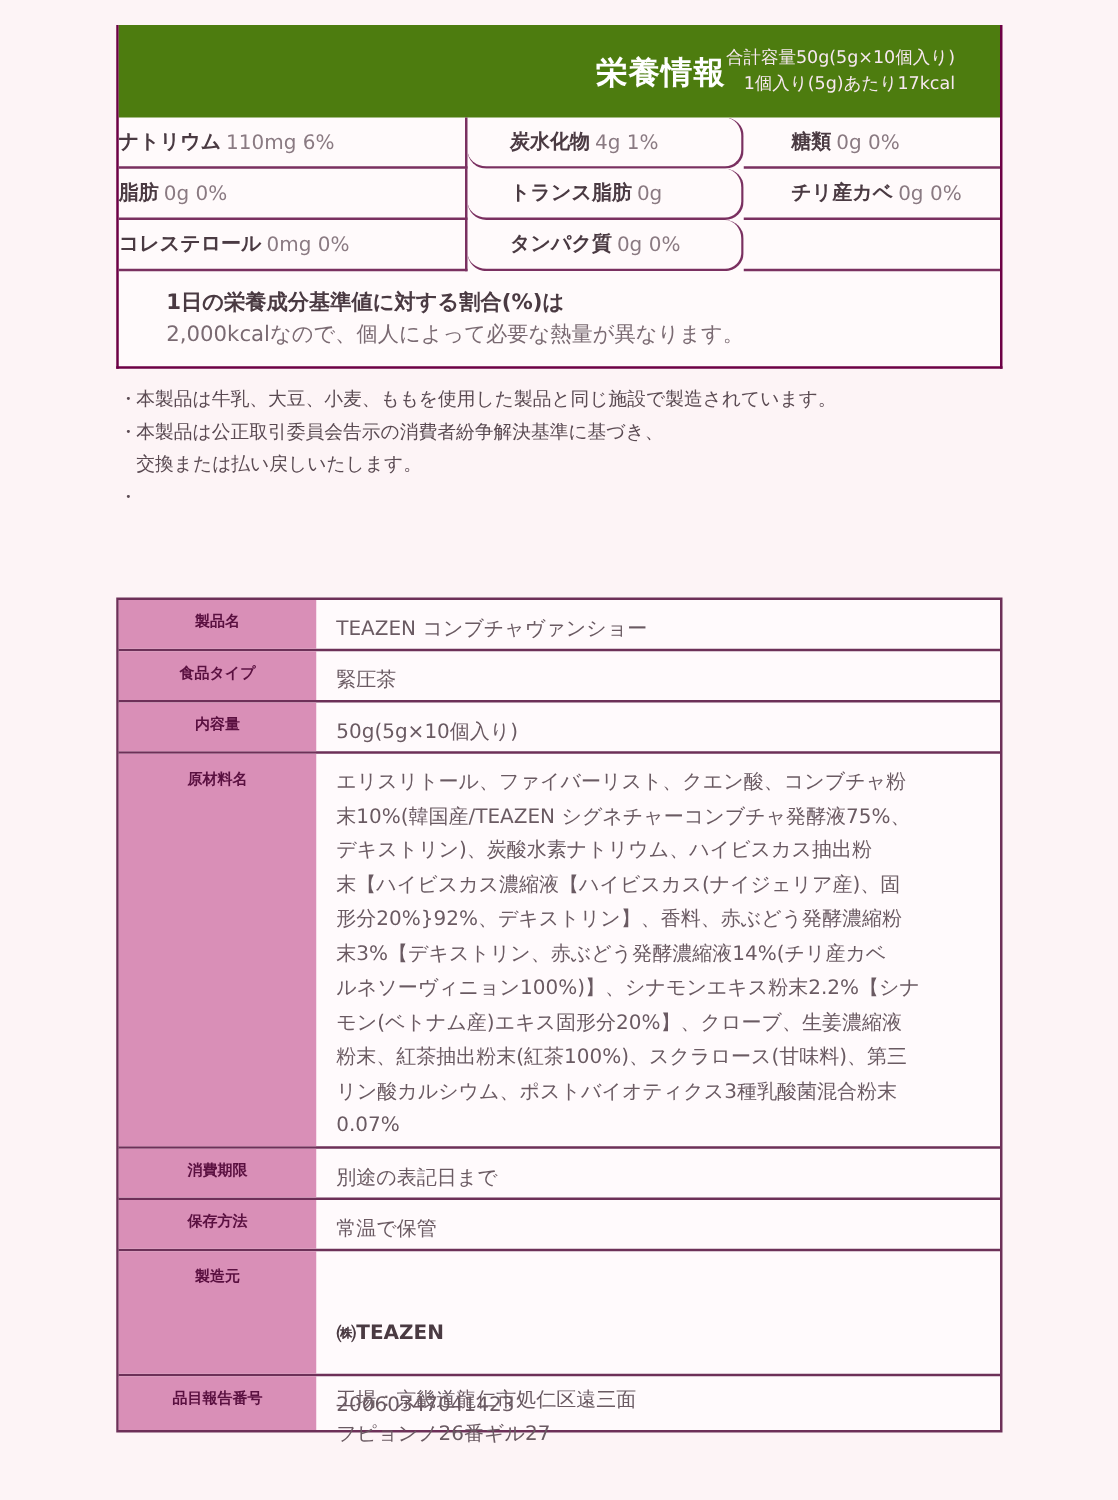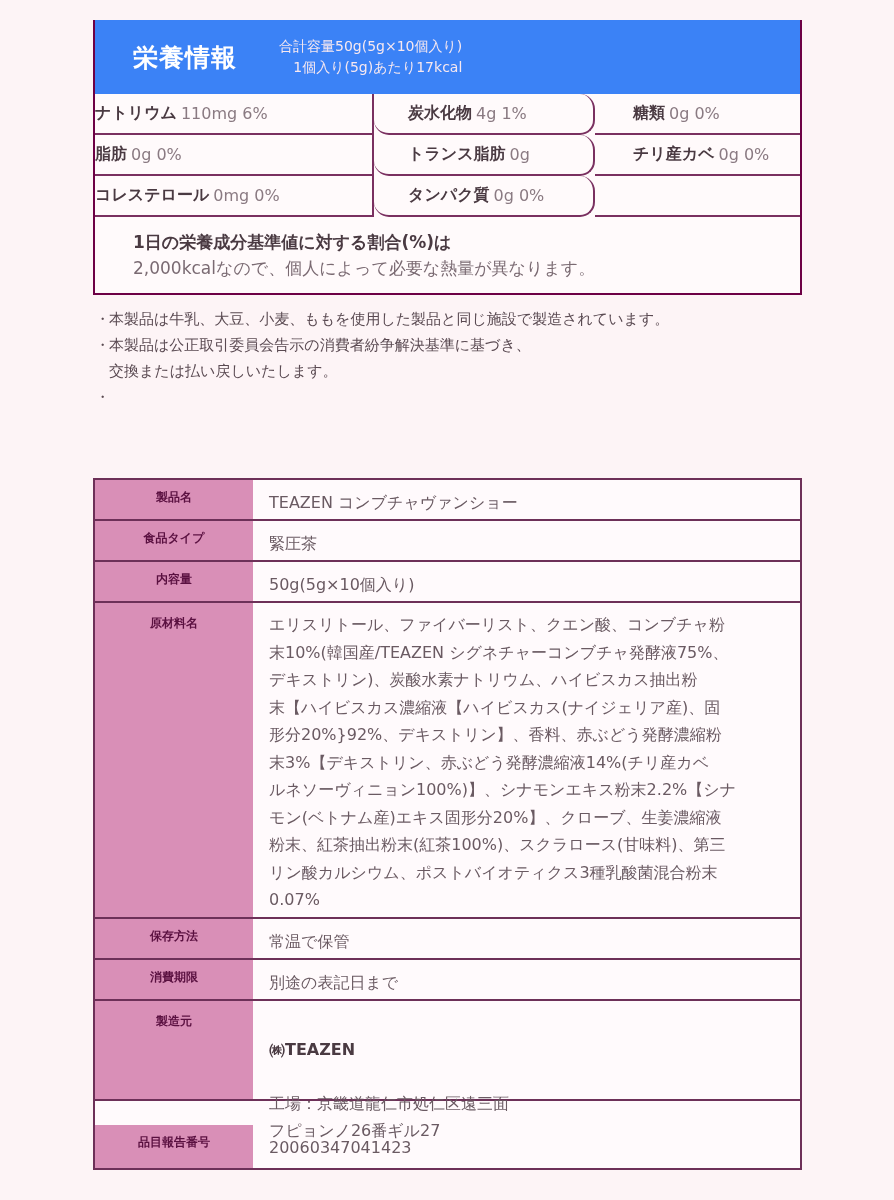--- a/index.html
+++ b/index.html
@@ -1,40 +1,40 @@
 <!DOCTYPE html>
 <html><head>
 <meta charset="utf-8">
 <style>
   * { box-sizing: border-box; margin: 0; padding: 0; }
   html, body { width: 894px; height: 1200px; background: #fdf4f6; overflow: hidden; }
   body { font-family: "DejaVu Sans", "Liberation Sans", sans-serif; color: #5a4a52; position: relative; }
 
   .nutrition { position: absolute; left: 93px; top: 20px; width: 709px; border: 2px solid #6d0045; border-top: none; background: #fffafb; }
-  .nut-header { background: #3b82f6; height: 74px; display: flex; justify-content: flex-start; align-items: center; padding: 0 36px 0 38px; gap: 42px; }
+  .nut-header { background: #4d7c0f; height: 74px; display: flex; justify-content: flex-end; align-items: center; padding: 0 36px 0 38px; }
   .nut-title { color: #ffffff; font-size: 25px; font-weight: bold; letter-spacing: 1px; }
   .nut-meta { color: #f7e8f0; font-size: 14px; text-align: right; line-height: 21px; }
   .nut-grid { display: grid; grid-template-columns: 279px 221px 1fr; }
   .nut-cell { height: 41px; border-right: 2px solid #7a3060; border-bottom: 2px solid #7a3060; display: flex; align-items: center; font-size: 16px; }
   .nut-cell:nth-child(3n+2) { padding-left: 34px; border-radius: 15px; }
   .nut-cell:nth-child(3n) { border-right: none; padding-left: 38px; text-align: center; }
   .nut-name { font-weight: bold; color: #4a3a42; margin-right: 4px; }
   .nut-val { color: #8a7a82; }
   .nut-note { padding: 12px 0 12px 38px; font-size: 17px; line-height: 26px; }
   .nut-note .b { font-weight: bold; color: #4a3a42; }
   .nut-note .n { color: #7a6a72; }
 
   .notices { position: absolute; left: 95px; top: 306px; width: 720px; font-size: 15px; line-height: 26px; color: #5a4a52; }
   .notice { display: flex; }
   .notice .dot { width: 14px; flex: none; }
   .notice .txt { white-space: pre-line; }
 
   .product { position: absolute; left: 93px; top: 478px; width: 709px; border: 2px solid #6d3058; background: #fffafc; }
   .prow { display: flex; border-bottom: 2px solid #6d3058; }
-  .prow:last-child { border-bottom: none; margin-top: 24px; }
+  .prow:last-child { border-bottom: none; }
   .plabel { width: 158px; flex: none; background: #d98fb7; color: #5a1040; font-weight: bold; font-size: 12px; text-align: center; padding-top: 9px; }
   .pval { flex: 1; padding: 9px 14px 9px 16px; font-size: 16px; line-height: 27px; color: #6a5a62; white-space: pre-line; }
   .pval .strong { font-weight: bold; color: #4a3a42; }
 </style>
 </head>
 <body>
 
 <div class="nutrition">
   <div class="nut-header">
     <div class="nut-title">栄養情報</div>
@@ -123,30 +123,30 @@
 末【ハイビスカス濃縮液【ハイビスカス(ナイジェリア産)、固
 形分20%}92%、デキストリン】、香料、赤ぶどう発酵濃縮粉
 末3%【デキストリン、赤ぶどう発酵濃縮液14%(チリ産カベ
 ルネソーヴィニョン100%)】、シナモンエキス粉末2.2%【シナ
 モン(ベトナム産)エキス固形分20%】、クローブ、生姜濃縮液
 粉末、紅茶抽出粉末(紅茶100%)、スクラロース(甘味料)、第三
 リン酸カルシウム、ポストバイオティクス3種乳酸菌混合粉末
 0.07%</div>
   </div>
   <div class="prow" style="height:41px">
+    <div class="plabel">消費期限</div>
+    <div class="pval">別途の表記日まで</div>
+  </div>
+  <div class="prow" style="height:41px">
     <div class="plabel">保存方法</div>
     <div class="pval">常温で保管</div>
   </div>
-  <div class="prow" style="height:41px">
-    <div class="plabel">消費期限</div>
-    <div class="pval">別途の表記日まで</div>
-  </div>
   <div class="prow" style="height:100px">
     <div class="plabel" style="padding-top:12px">製造元</div>
-    <div class="pval" style="padding-top:8px">
+    <div class="pval" style="padding-top:24px">
       <div class="strong">㈱TEAZEN</div>
       <div style="white-space:pre-line">工場：京畿道龍仁市処仁区遠三面
 フピョンノ26番ギル27</div>
     </div>
   </div>
   <div class="prow" style="height:43px">
     <div class="plabel">品目報告番号</div>
     <div class="pval">20060347041423</div>
   </div>
 </div>

